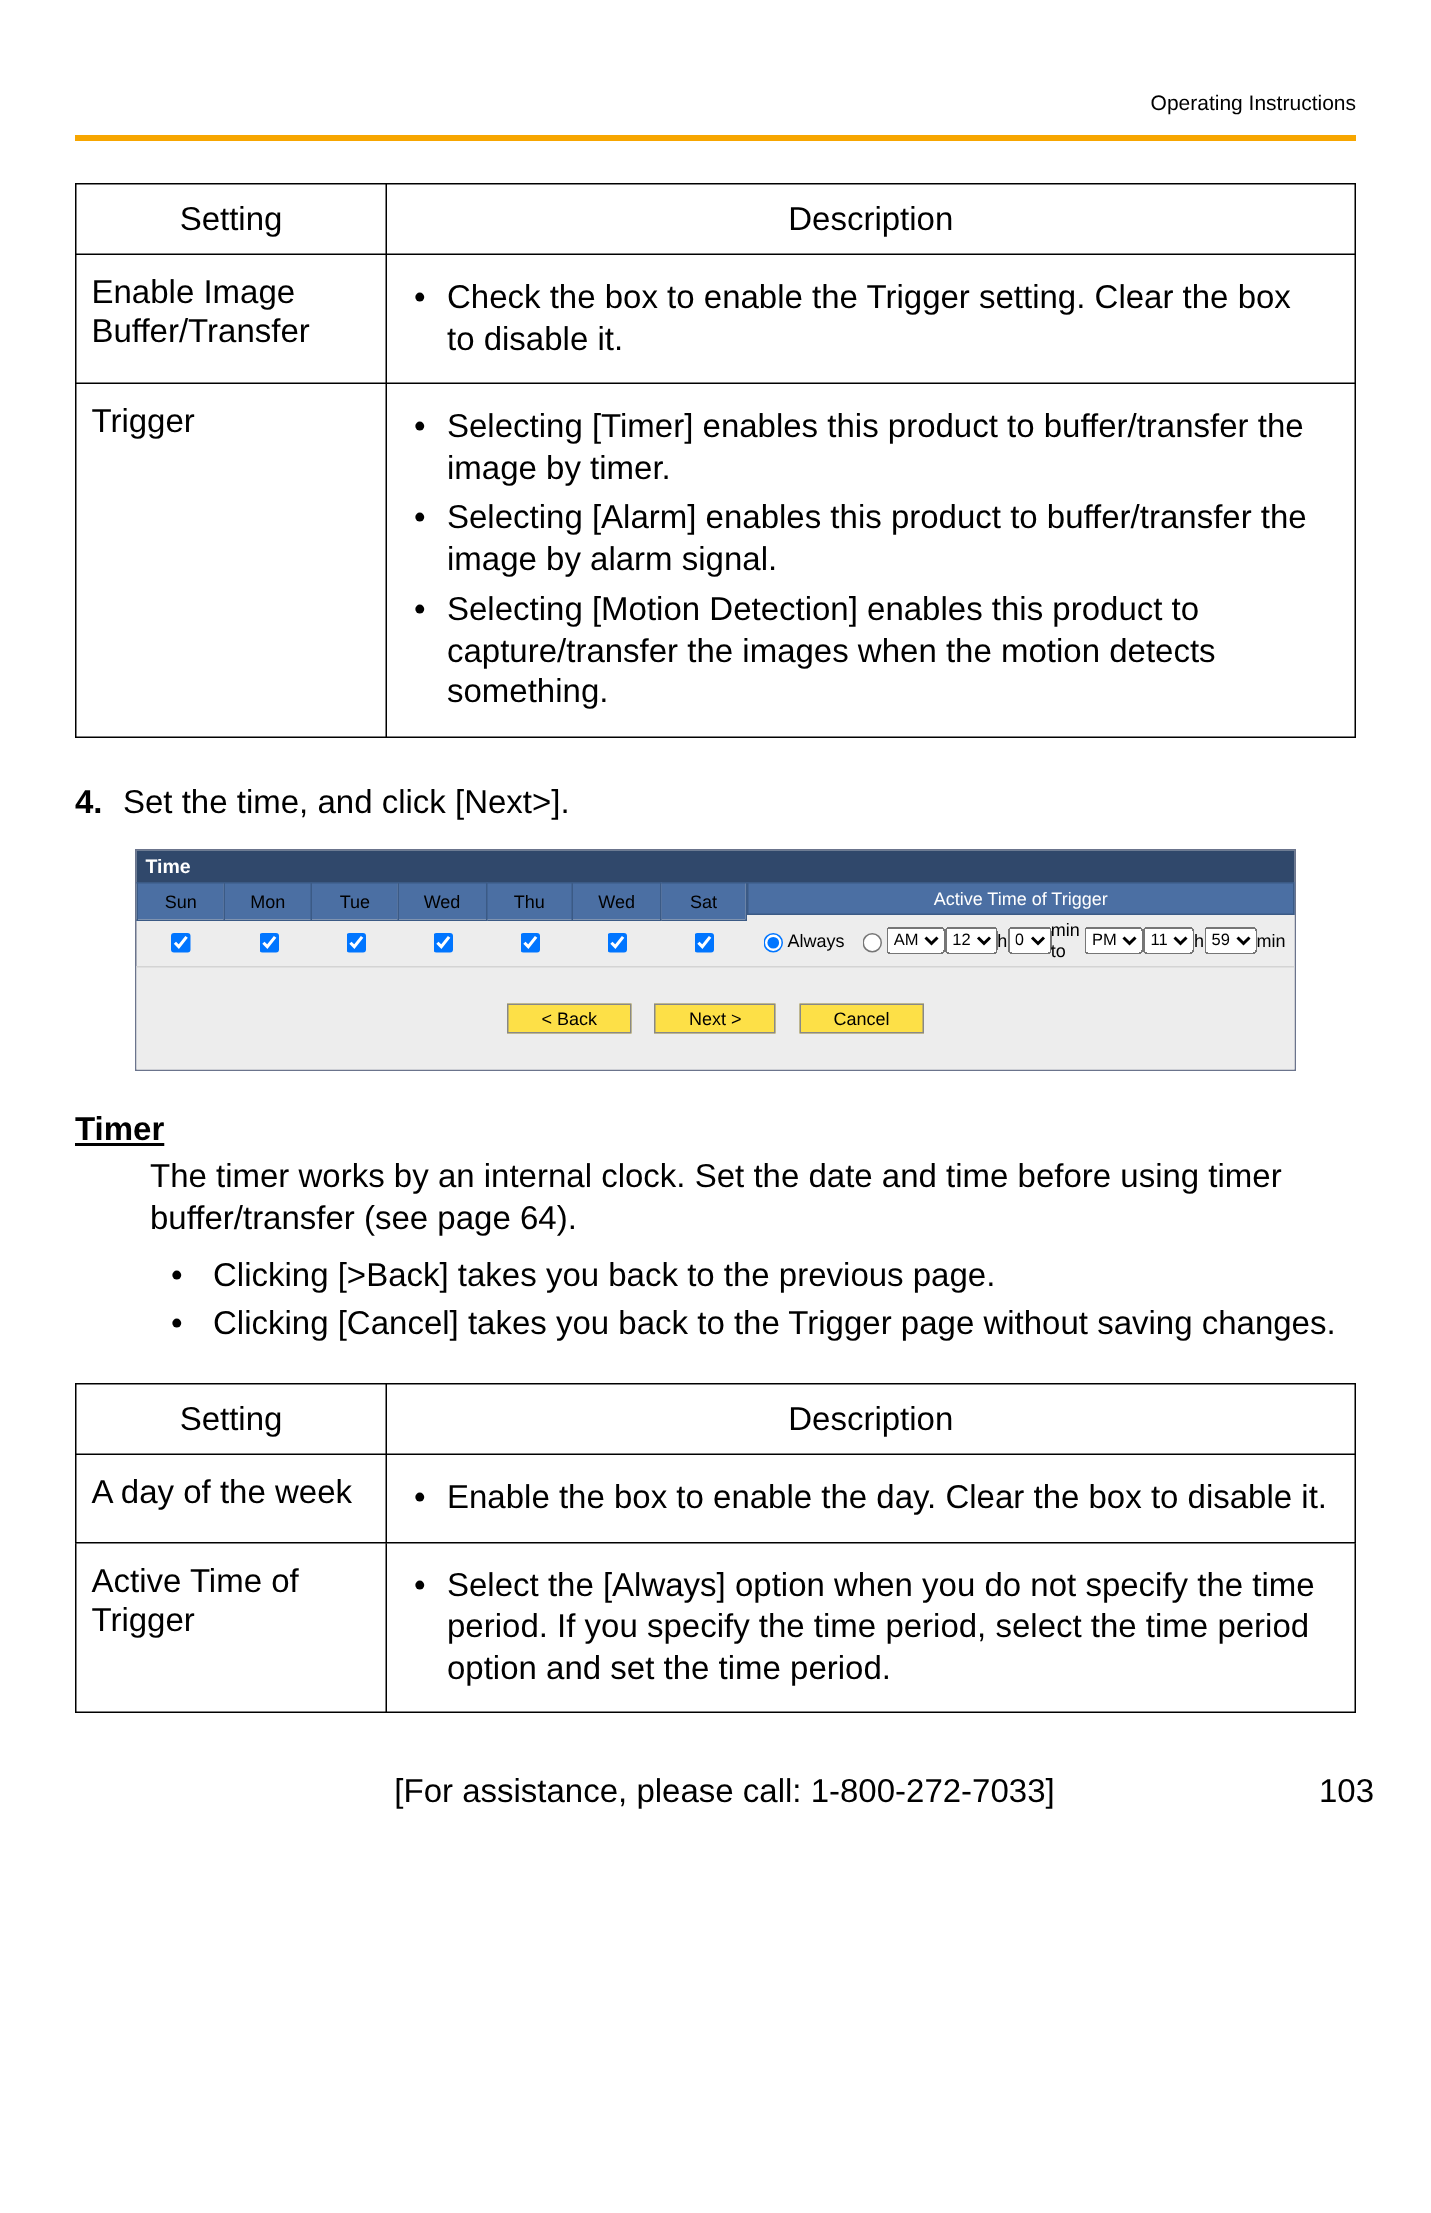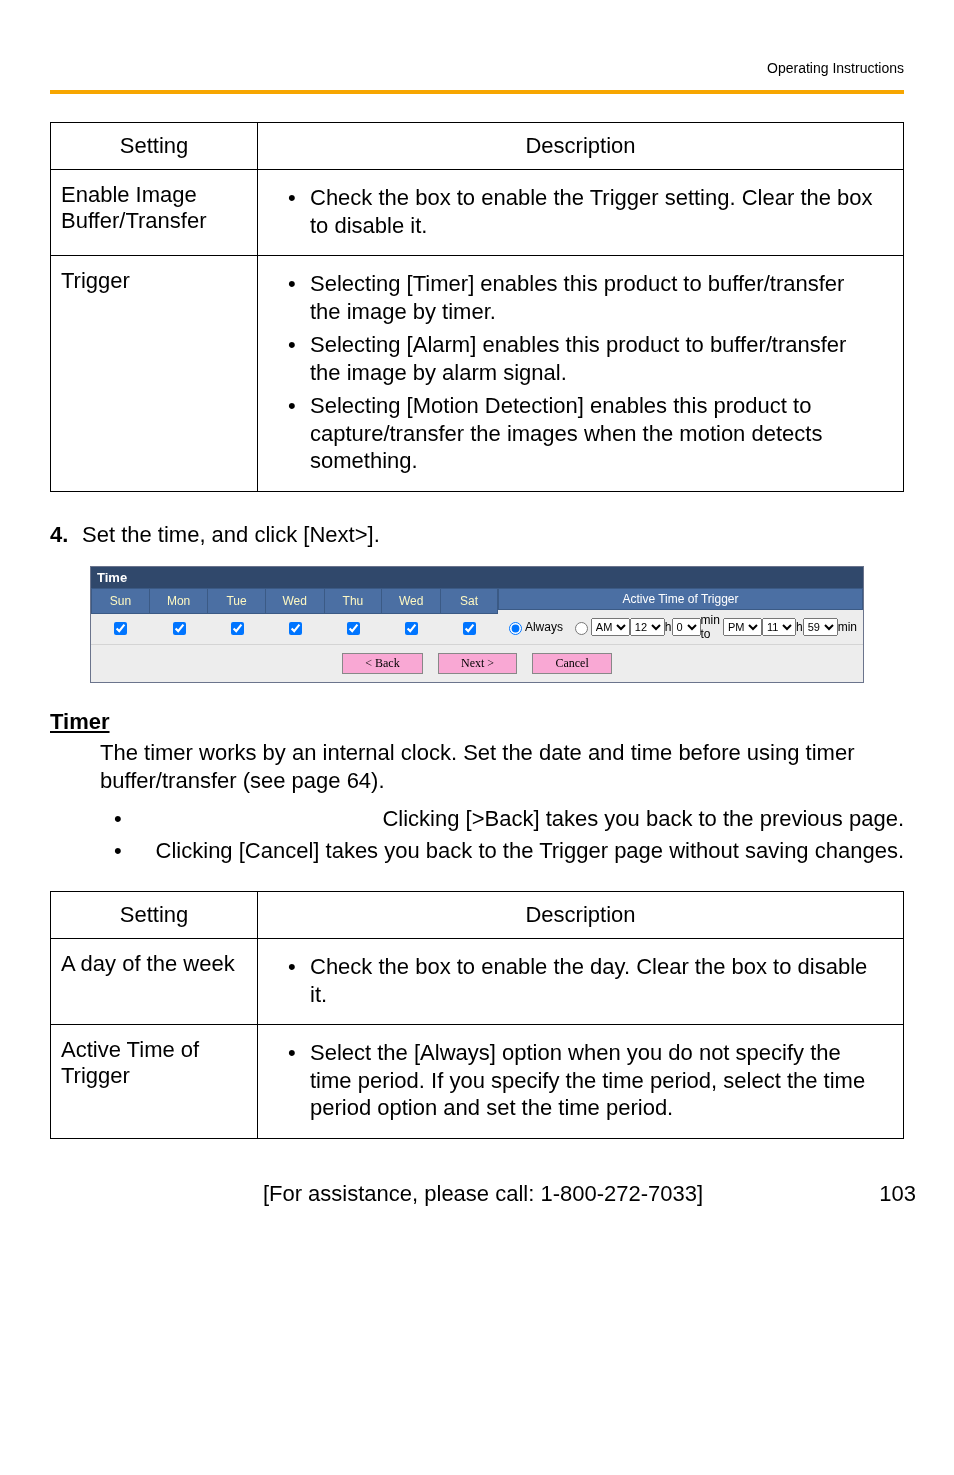--- a/index.html
+++ b/index.html
@@ -62,21 +62,21 @@
 .bullet-list {
   list-style: none;
   margin: 0;
   padding: 0;
 }
 .bullet-list li {
   position: relative;
   padding-left: 30px;
   font-size: 22px;
   line-height: 1.25;
-  margin: 6px 16px;
+  margin: 6px 4px;
 }
 .bullet-list li::before {
   content: "•";
   position: absolute;
   left: 8px;
   top: 0;
   font-size: 22px;
 }
 .step-row {
   display: flex;
@@ -108,21 +108,21 @@
 }
 .time-body {
   display: flex;
   padding: 0;
 }
 .day-table {
   border-collapse: collapse;
 }
 .day-table th {
   background: #4b6fa3;
-  color: #fef9c3;
+  color: #000000;
   font-weight: normal;
   font-size: 12px;
   padding: 3px 14px;
   border: 1px solid #3b5a85;
   width: 32px;
 }
 .day-table td {
   text-align: center;
   padding: 3px 1px;
   border: 0;
@@ -160,43 +160,41 @@
 }
 .btn-row {
   background: #ededed;
   padding: 8px;
   text-align: center;
   border-top: 1px solid #d4d4d4;
 }
 .btn-row button {
   font-size: 12px;
   padding: 2px 22px;
-  margin: 0 6px;
-  background: #f9a8d4;
+  margin: 16px 6px;
+  background: #fde047;
   border: 1px solid #888;
-  font-family: Liberation Serif, serif;
 }
 .note-heading {
   font-weight: bold;
   font-size: 22px;
   text-decoration: underline;
   margin-top: 26px;
   margin-bottom: 4px;
 }
 .note-body {
   font-size: 22px;
   line-height: 1.28;
   margin-left: 50px;
   margin-right: 6px;
 }
 .note-list {
   list-style: none;
   margin: 10px 0 26px 50px;
   padding: 0;
-  text-align: right;
 }
 .note-list li {
   position: relative;
   padding-left: 42px;
   font-size: 22px;
   line-height: 1.28;
   margin: 4px 0;
 }
 .note-list li::before {
   content: "•";
@@ -331,21 +329,21 @@
       <tr>
         <th style="width:190px">Setting</th>
         <th>Description</th>
       </tr>
     </thead>
     <tbody>
       <tr>
         <td class="label-cell">A day of the week</td>
         <td class="desc-cell">
           <ul class="bullet-list">
-            <li>Check the box to enable the day. Clear the box to disable it.</li>
+            <li>Enable the box to enable the day. Clear the box to disable it.</li>
           </ul>
         </td>
       </tr>
       <tr>
         <td class="label-cell">Active Time of Trigger</td>
         <td class="desc-cell">
           <ul class="bullet-list">
             <li>Select the [Always] option when you do not specify the time period. If you specify the time period, select the time period option and set the time period.</li>
           </ul>
         </td>

